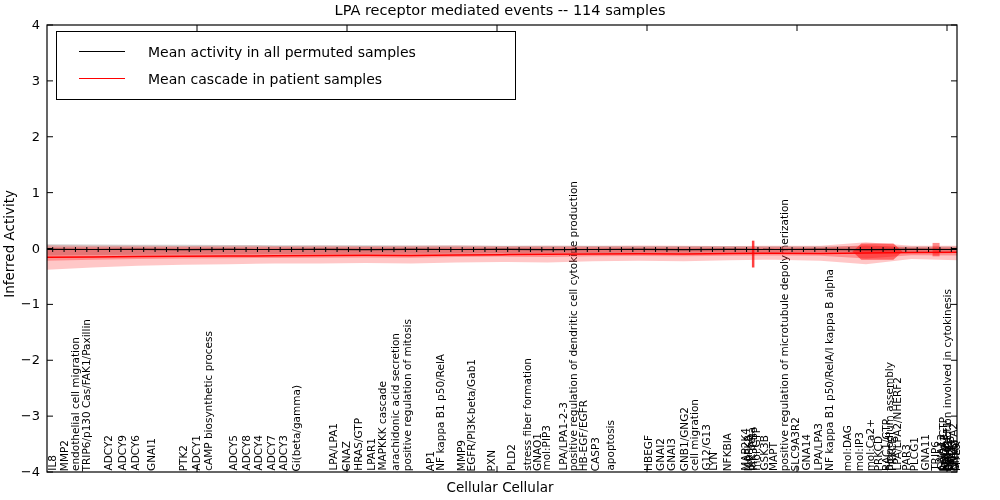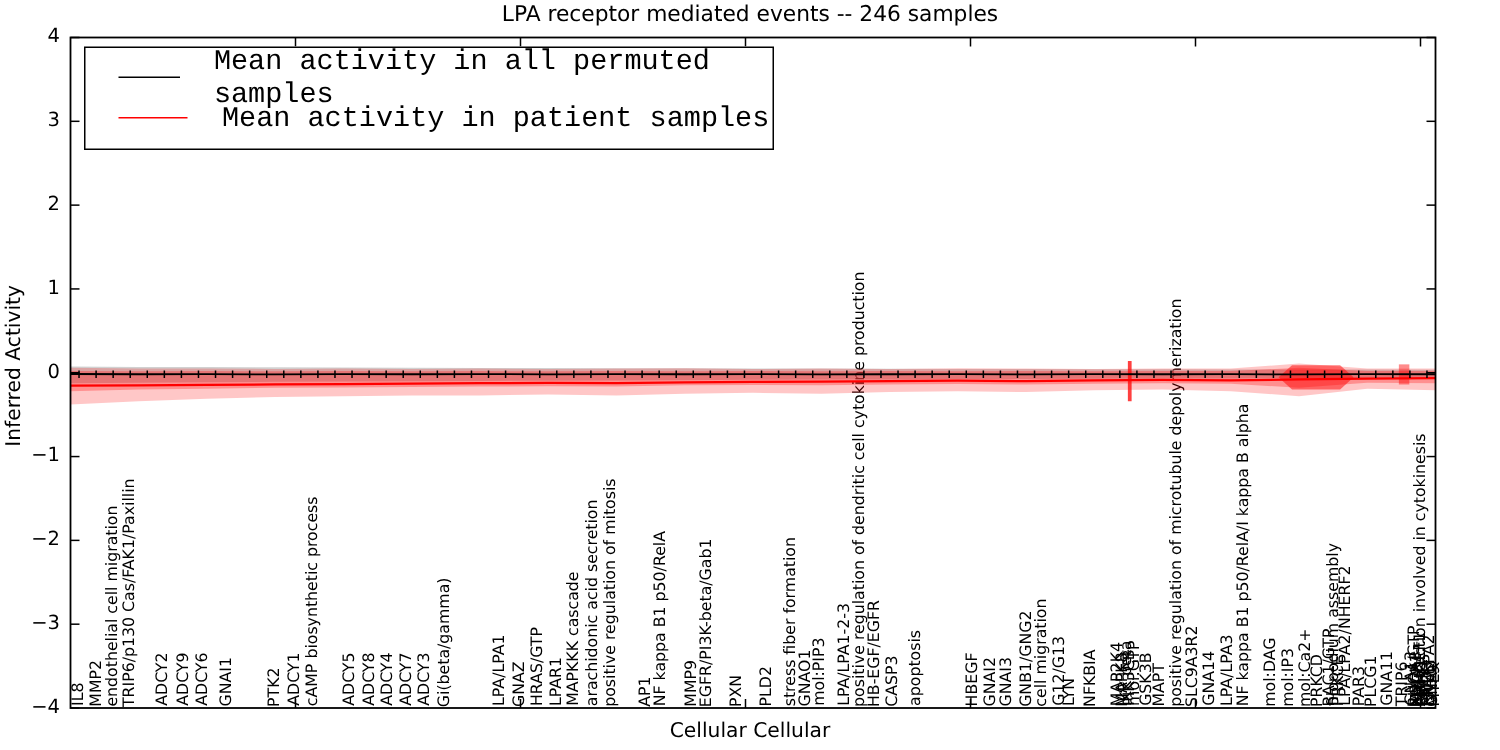--- a/index.html
+++ b/index.html
@@ -12,26 +12,26 @@
   #chart-svg{position:absolute;left:0;top:0;z-index:3;pointer-events:none;}
   #entity-labels{position:absolute;left:0;top:0;width:1000px;height:500px;z-index:2;}
   .entity-label{position:absolute;bottom:29px;writing-mode:vertical-rl;transform:rotate(180deg);
                 font-size:10.5px;line-height:1.05;white-space:nowrap;color:#000;}
   #y-tick-labels{position:absolute;left:0;top:0;z-index:2;}
   .y-tick{position:absolute;left:2px;width:38px;text-align:right;font-size:13px;}
   .legend{position:absolute;left:56px;top:31px;width:458px;background:#fff;border:1.3px solid #000;
           z-index:6;padding:6px 0 7px 0;}
   .legend-item{display:flex;align-items:center;height:27px;}
   .legend-swatch{width:46px;border-top:1.7px solid #000;margin:0 23px 0 22px;height:0;}
-  .legend-label{font-size:19px;font-family:Liberation Mono, monospace;}
+  .legend-label{font-size:14px;}
 </style>
 </head>
 <body>
 
-<div class="title">LPA receptor mediated events -- 246 samples</div>
+<div class="title">LPA receptor mediated events -- 114 samples</div>
 
 <div class="ylabel">Inferred Activity</div>
 <div class="xlabel">Cellular Cellular</div>
 
 <div id="y-tick-labels">
     <div class="y-tick" style="top: 17px;">4</div>
     <div class="y-tick" style="top: 72.875px;">3</div>
     <div class="y-tick" style="top: 128.75px;">2</div>
     <div class="y-tick" style="top: 184.625px;">1</div>
     <div class="y-tick" style="top: 240.5px;">0</div>
@@ -248,15 +248,15 @@
     <line x1="947" y1="466" x2="947" y2="472" stroke="#000" stroke-width="1"></line>
   </svg>
 
 <div class="legend">
   <div class="legend-item">
     <span class="legend-swatch" style="border-top-color: rgb(0, 0, 0);"></span>
     <span class="legend-label">Mean activity in all permuted samples</span>
   </div>
   <div class="legend-item">
     <span class="legend-swatch" style="border-top-color: rgb(255, 0, 0);"></span>
-    <span class="legend-label">Mean activity in patient samples</span>
+    <span class="legend-label">Mean cascade in patient samples</span>
   </div>
 </div>
 
 </body></html>

